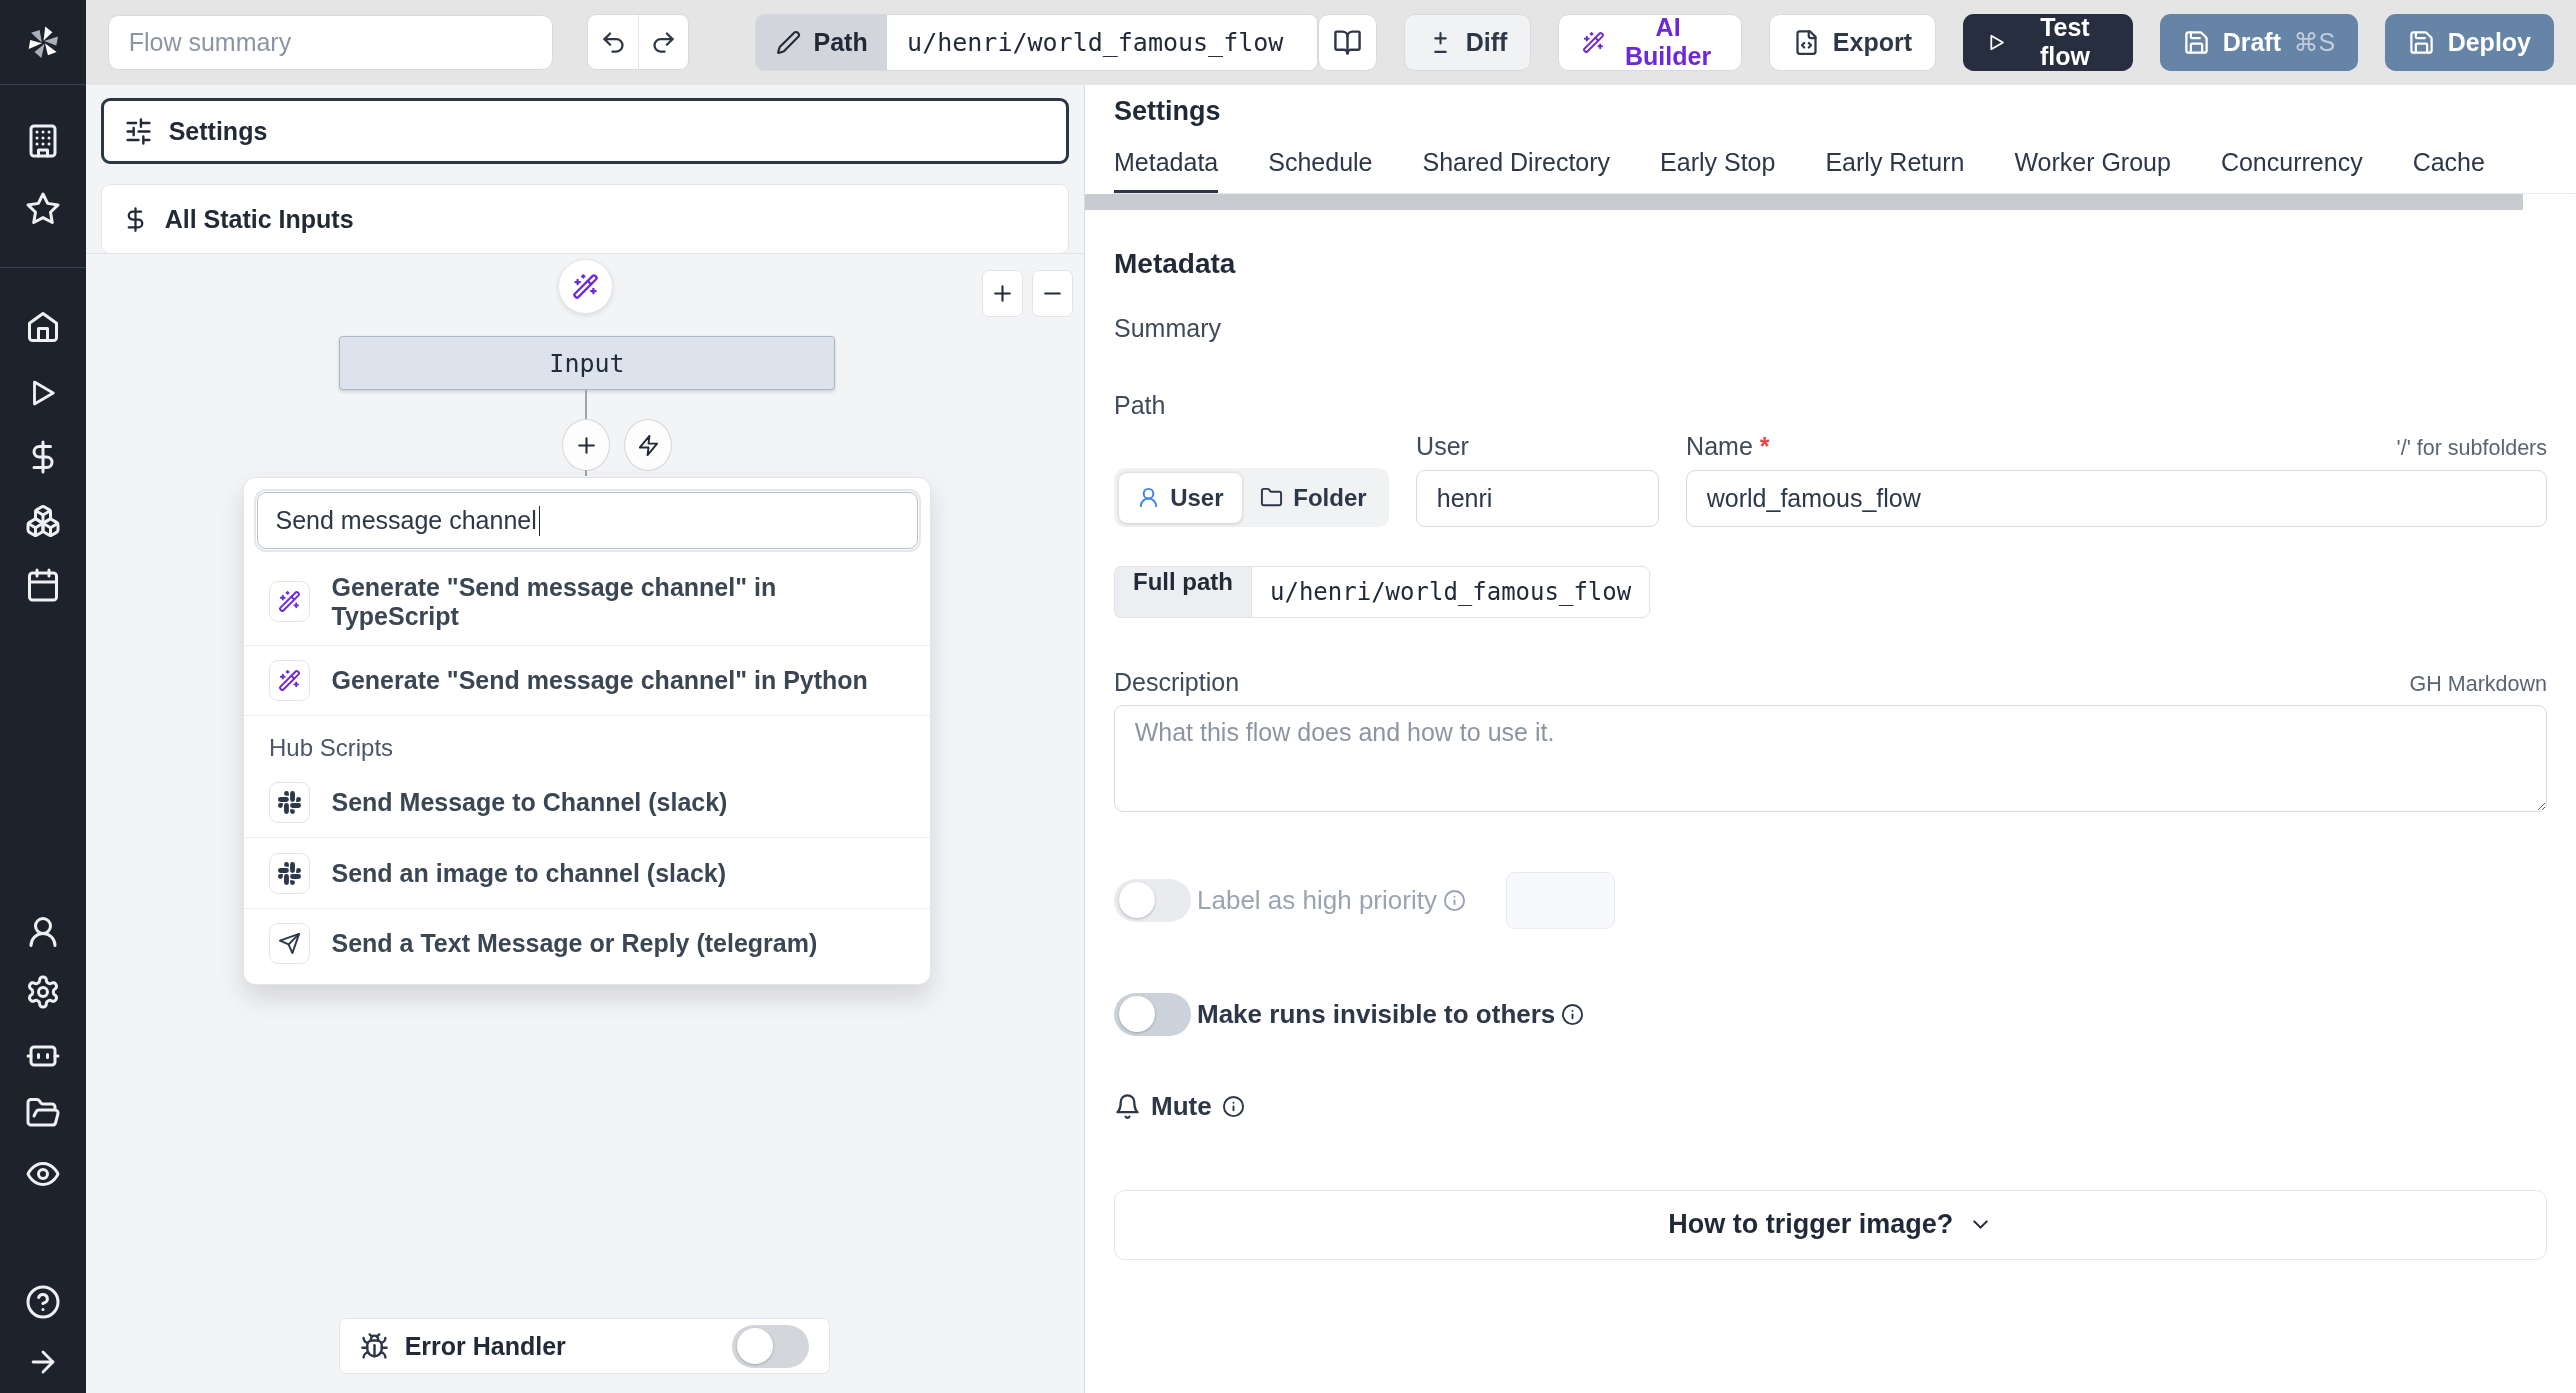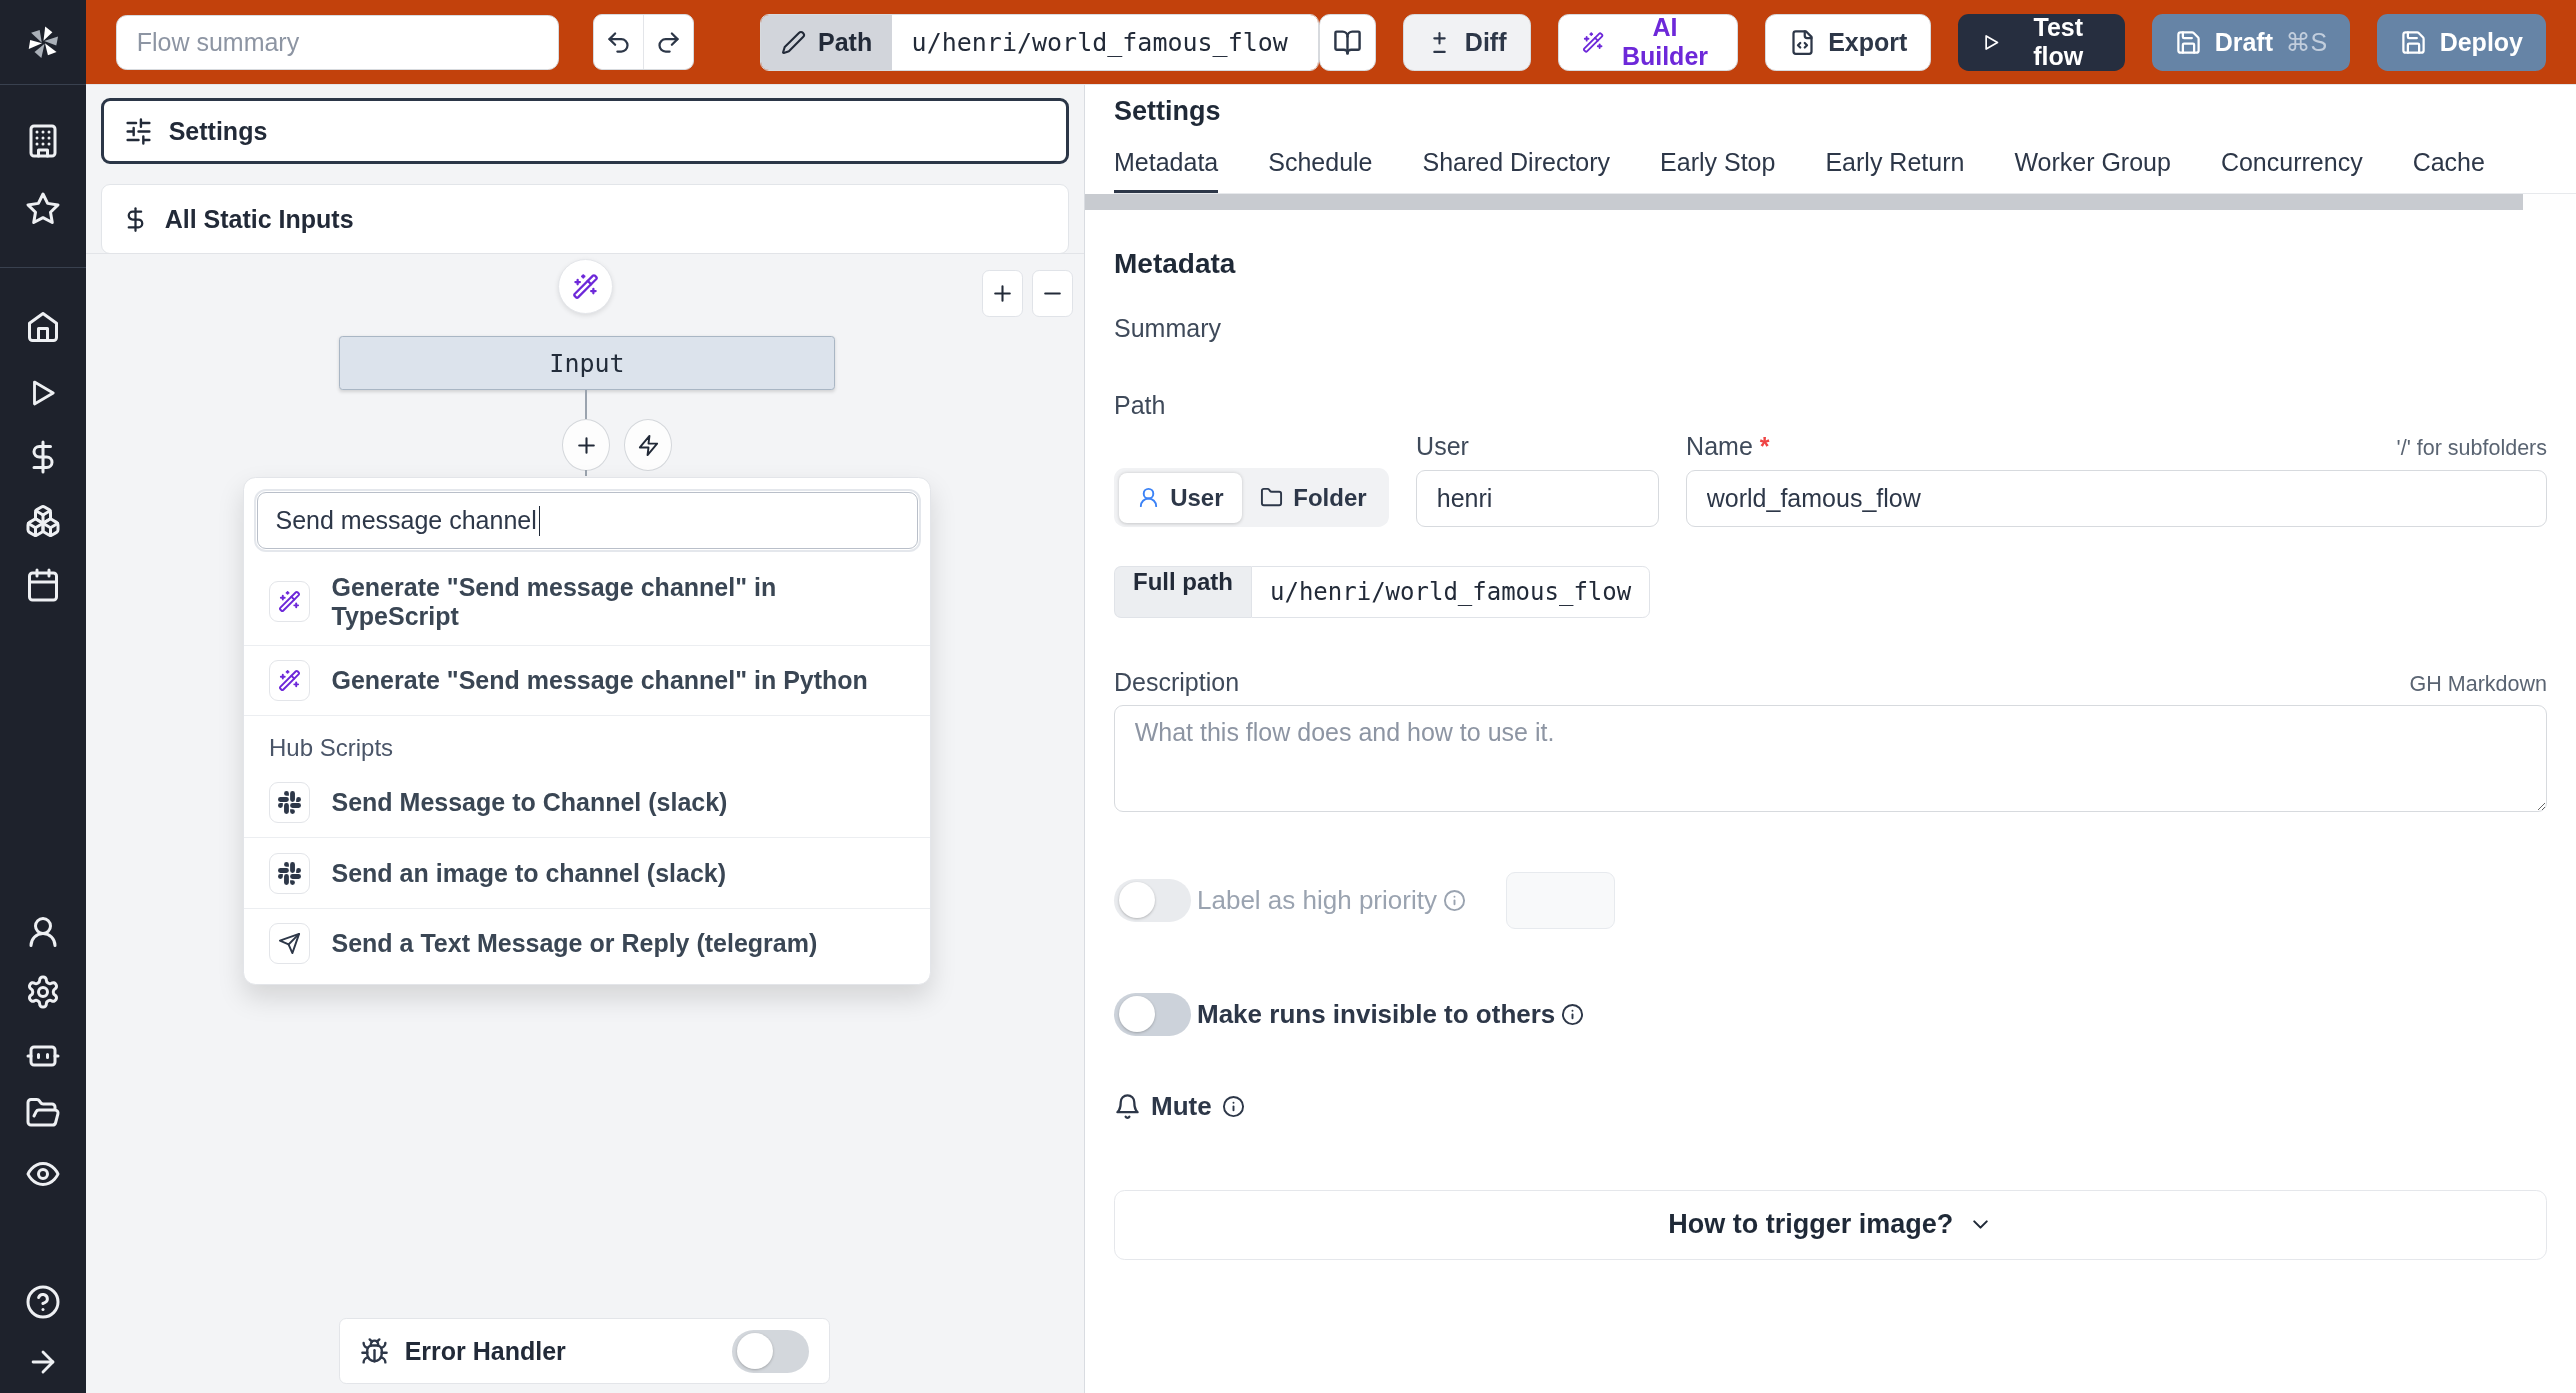--- a/index.html
+++ b/index.html
@@ -16,22 +16,22 @@
   
   .sidebar{ position:absolute; left:0; top:0; width:86px; height:100%; background:#1e222c;
     display:flex; flex-direction:column; align-items:center; z-index:40;}
   .sb-logo{ width:100%; height:85px; display:flex; align-items:center; justify-content:center;
     border-bottom:0.9px solid #39414f; }
   .sb-btn{ width:39px; height:39px; color:#eef0f3; display:flex; align-items:center; justify-content:center; cursor:pointer;}
   .sb-div{ width:100%; border-top:0.9px solid #39414f; margin-top:39px; }
   .sb-spacer{ flex:1; }
 
   
-  .topbar{ position:absolute; left:86px; top:0; right:0; height:85px; background:#c2410c;
-    border-bottom:1.8px solid #e3e5e9; display:flex; align-items:center; padding:0 30px; }
+  .topbar{ position:absolute; left:86px; top:0; right:0; height:85px; background:#e5e5e5;
+    border-bottom:1.8px solid #e3e5e9; display:flex; align-items:center; padding:0 22px; }
   .flow-summary{ width:462px; height:55px; border:1.8px solid #d7dade; border-radius:10.7px;
     padding:0 19.7px; font-size:25px; font-family:"Liberation Sans",sans-serif; color:#2d3748; outline:none;}
   .flow-summary::placeholder{ color:#8d95a3; }
   .undo-group{ display:flex; margin-left:34px; border:1.8px solid #d7dade; border-radius:9px; overflow:hidden; background:#fff;}
   .undo-group .tb-sq{ width:52px; height:54px; display:flex; align-items:center; justify-content:center; color:#2d3748; cursor:pointer;}
   .undo-group .tb-sq + .tb-sq{ border-left:1.8px solid #e3e5e9; }
   .path-group{ display:flex; margin-left:66px; border:1.8px solid #d7dade; border-radius:9px; overflow:hidden; height:57px;}
   .path-chip{ background:#d2d5db; display:flex; align-items:center; gap:12.5px; padding:0 19.7px; font-weight:700; color:#222a38; cursor:pointer;}
   .path-value{ background:#fff; display:flex; align-items:center; padding:0 19.7px; width:453px; font-size:25px; color:#222a38;}
   .tb-right{ margin-left:auto; display:flex; align-items:center; gap:27px; }
@@ -79,21 +79,21 @@
   .caret{ display:inline-block; width:1.8px; height:30px; background:#1f2937; margin-left:1.8px; vertical-align:-6.3px;}
   .dd-item{ display:flex; align-items:center; gap:21.5px; padding:14.3px 25px; cursor:pointer;}
   .dd-item + .dd-item, .dd-sep{ border-top:1.8px solid #eceef1; }
   .dd-icon{ width:41px; height:41px; border:1.8px solid #e3e5e9; border-radius:9px; flex:none;
     display:flex; align-items:center; justify-content:center; color:#6d28d9; background:#fff;}
   .dd-icon.dark{ color:#2d3748; }
   .dd-label{ font-weight:700; color:#3a4654; font-size:25px; }
   .dd-section{ padding:18px 25px 5.4px 25px; color:#4a5568; font-size:24px; }
 
   
-  .error-handler{ position:absolute; left:253px; top:1064px; width:491px; height:66px; background:#fff;
+  .error-handler{ position:absolute; left:253px; top:1064px; width:491px; height:56px; background:#fff;
     border:1.8px solid #e3e5e9; border-radius:7.2px; display:flex; align-items:center; gap:16px; padding:0 19.7px;}
   .error-handler .lbl{ font-weight:700; color:#222a38; }
 
   .switch{ width:77px; height:43px; border-radius:21.5px; position:relative; flex:none; cursor:pointer;}
   .switch .knob{ position:absolute; left:4.5px; top:3.6px; width:36px; height:36px; border-radius:50%;
     background:#fff; box-shadow:0 0.9px 2.7px rgba(0,0,0,.25);}
   .sw-light{ background:#e9ebee; }
   .sw-mid{ background:#ccd2da; }
   .sw-gray{ background:#d3d7dc; margin-left:auto; }
 

